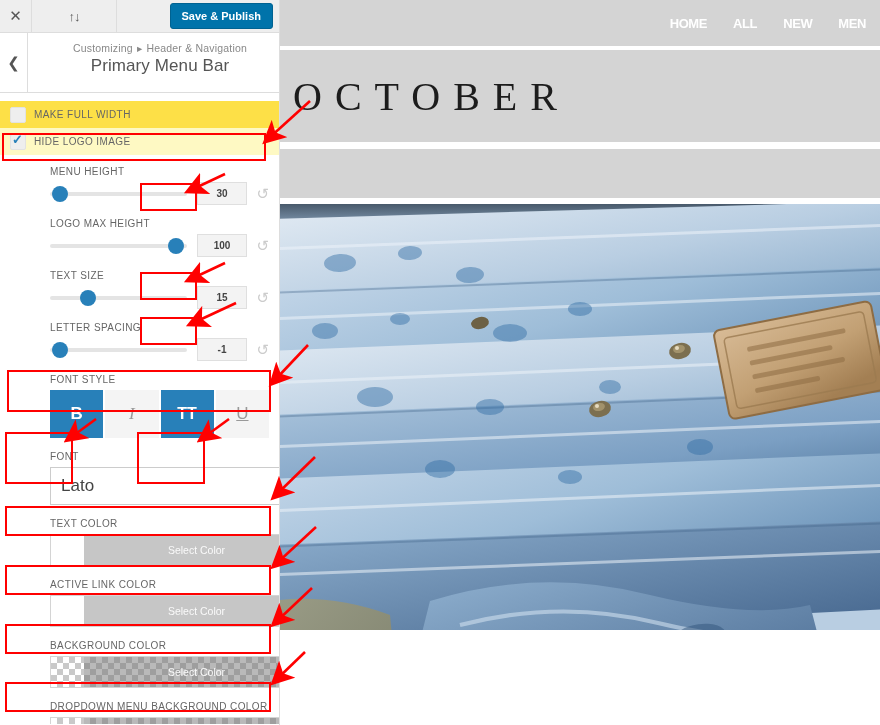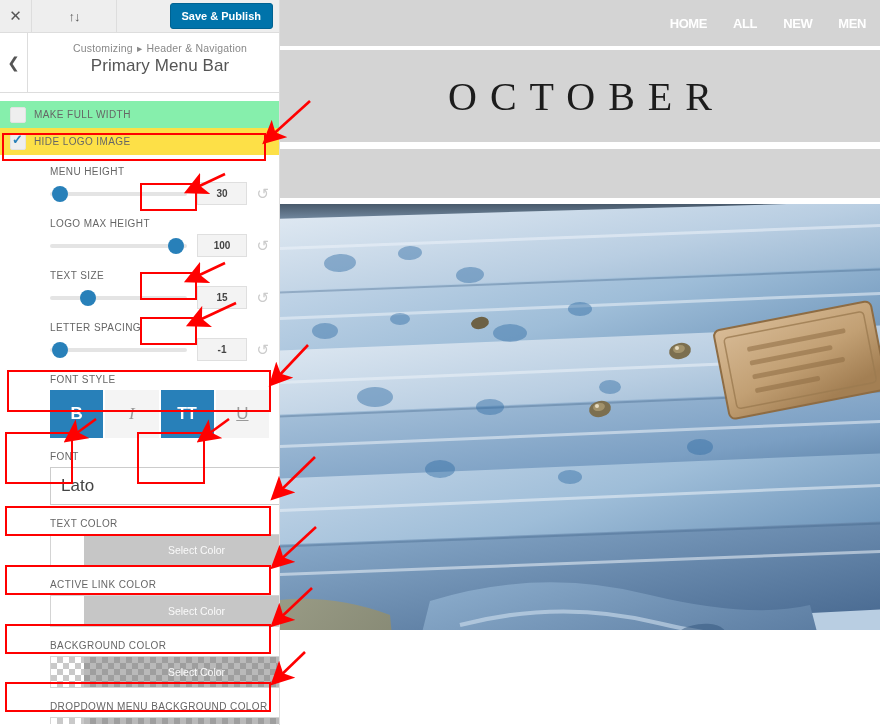--- a/index.html
+++ b/index.html
@@ -75,23 +75,23 @@
   .ctl-label {
     display: block; font-size: 10px; color: #666;
     letter-spacing: .4px; text-transform: uppercase;
     margin-bottom: 5px; font-weight: normal;
   }
 
   
   .chk-row {
     display: flex; align-items: center;
     height: 27px; padding: 0 4px;
-    margin: 0 -10px; background: #fde047;
-  }
-  .chk-row.shaded { background: #86efac; }
+    margin: 0 -10px; background: #fef9c3;
+  }
+  .chk-row.shaded { background: #fde047; }
   .chk-box {
     width: 16px; height: 16px; margin: 0 8px 0 6px;
     background: #eee; border: 1px solid #e2e2e2; border-radius: 2px;
     flex: none; position: relative;
   }
   .chk-box.checked::after {
     content: "\2713"; position: absolute;
     left: 1px; top: -3px; font-size: 13px;
     color: #2880b9; font-weight: bold;
   }
@@ -202,21 +202,21 @@
     display: flex; align-items: center; justify-content: flex-end;
     padding-right: 14px;
   }
   #pv-menu { display: flex; gap: 26px; }
   .pv-menu-item {
     color: #fff; font-size: 13px; font-weight: bold;
     letter-spacing: -.4px; cursor: pointer; text-transform: uppercase;
   }
   #pv-logobar {
     height: 96px; background: #d4d4d4;
-    display: flex; align-items: center; justify-content: center;
+    display: flex; align-items: center; justify-content: flex-start;
     border-top: 4px solid #fff;
   }
   #pv-logo {
     font-family: "Liberation Serif", serif;
     font-size: 40px; color: #1c1c1c;
     letter-spacing: 13px; text-indent: 13px;
   }
   #pv-strip2 { height: 56px; background: #d4d4d4; border-top: 7px solid #fff; }
   #pv-hero {
     position: relative; height: 519px; background: #cfd8e2;

